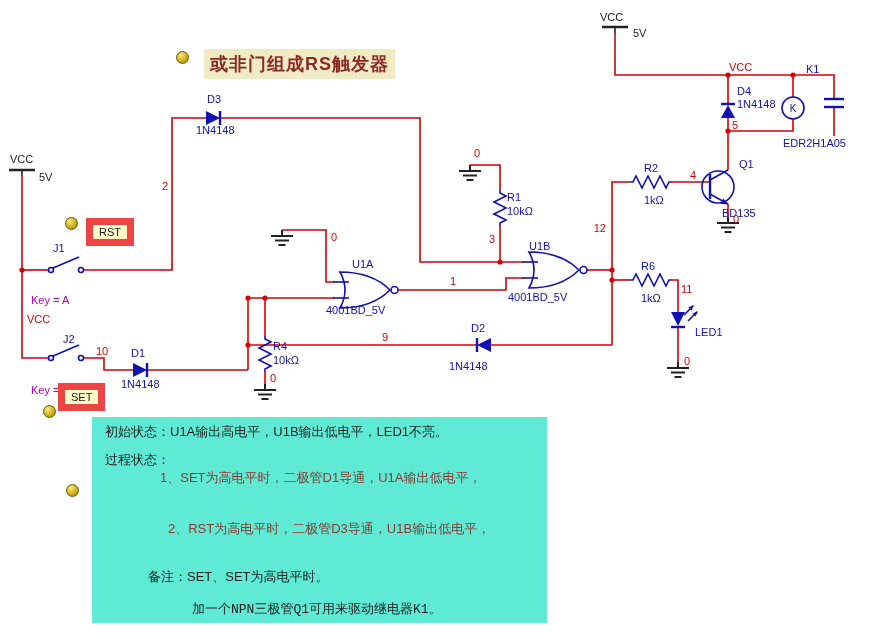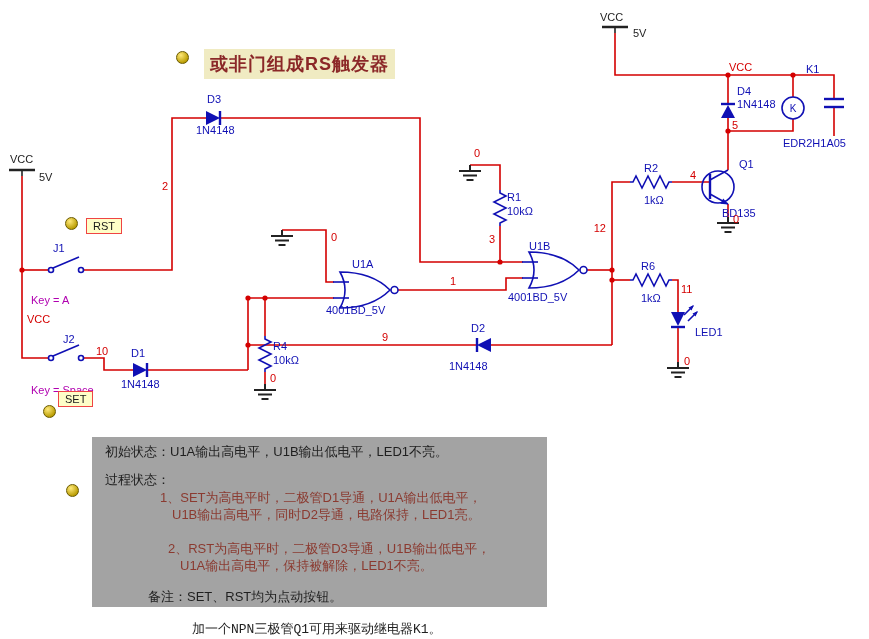--- a/index.html
+++ b/index.html
@@ -13,26 +13,26 @@
   .w{stroke:#d40000;stroke-width:1.6;fill:none;}
   .cs{stroke:#1010b4;stroke-width:1.6;fill:none;}
   .cb{stroke:#1010b4;stroke-width:2.4;fill:none;}
   .cf{fill:#1010b4;stroke:none;}
   .gg{stroke:#222;stroke-width:2;fill:none;}
   .dot{fill:#d40000;}
   .gatebody{fill:#ffffff;stroke:#1010b4;stroke-width:1.6;}
   .overlay{position:absolute;}
   .title-box{left:204px;top:21px;background:#f0ebc2;color:#8b2828;font-size:18px;
              font-weight:bold;padding:3px 6px;letter-spacing:1px;margin-top:28px;}
-  .badge{background:#fefec8;border:1px solid #ef4444;color:#1a1a1a;font-size:11px;
+  .badge{background:#fefec8;border:7px solid #ef4444;color:#1a1a1a;font-size:11px;
          padding:1px 6px;}
   .pin{width:13px;height:13px;border-radius:50%;
        background:radial-gradient(circle at 35% 30%, #ffe97a, #b89b00 75%);
        border:1px solid #6a5a00;box-sizing:border-box;}
-  .notes{left:92px;top:437px;width:455px;height:170px;background:#a3a3a3;}
+  .notes{left:92px;top:417px;width:455px;height:206px;background:#5eead4;}
   .nl{position:absolute;font-size:13px;white-space:nowrap;line-height:17px;}
   .nk{color:#1f1f1f;}
   .nr{color:#8b3a30;}
 </style>
 </head>
 <body>
 
 <svg width="869" height="639" viewBox="0 0 869 639" style="position:absolute;left:0;top:0;">
 
   <g class="w">
@@ -239,24 +239,22 @@
 </svg>
 
 <div class="overlay title-box">或非门组成RS触发器</div>
 
 <div class="overlay pin" style="left:176px;top:51px;"></div>
 <div class="overlay pin" style="left:65px;top:217px;"></div>
 <div class="overlay pin" style="left:43px;top:405px;"></div>
 <div class="overlay pin" style="left:66px;top:484px;"></div>
 
 <div class="overlay badge" style="left:86px;top:218px;">RST</div>
-<div class="overlay badge" style="left:58px;top:391px;">SET</div>
+<div class="overlay badge" style="left:58px;top:383px;">SET</div>
 
 <div class="overlay notes">
   <div class="nl nk" style="left:13px;top:6px;">初始状态：U1A输出高电平，U1B输出低电平，LED1不亮。</div>
   <div class="nl nk" style="left:13px;top:34px;font-family:Liberation Serif, serif;">过程状态：</div>
   <div class="nl nr" style="left:68px;top:52px;">1、SET为高电平时，二极管D1导通，U1A输出低电平，</div>
-  <div class="nl nr" style="left:80px;top:69px;">U1B输出高电平，同时D2导通，电路保持，LED1亮。</div>
   <div class="nl nr" style="left:68px;top:103px;margin-left:8px;">2、RST为高电平时，二极管D3导通，U1B输出低电平，</div>
-  <div class="nl nr" style="left:88px;top:120px;">U1A输出高电平，保持被解除，LED1不亮。</div>
-  <div class="nl nk" style="left:56px;top:151px;">备注：SET、RST均为点动按钮。</div>
+  <div class="nl nk" style="left:56px;top:151px;">备注：SET、SET为高电平时。</div>
   <div class="nl nk" style="left:100px;top:184px;font-family:Liberation Mono, monospace;">加一个NPN三极管Q1可用来驱动继电器K1。</div>
 </div>
 
 </body></html>

